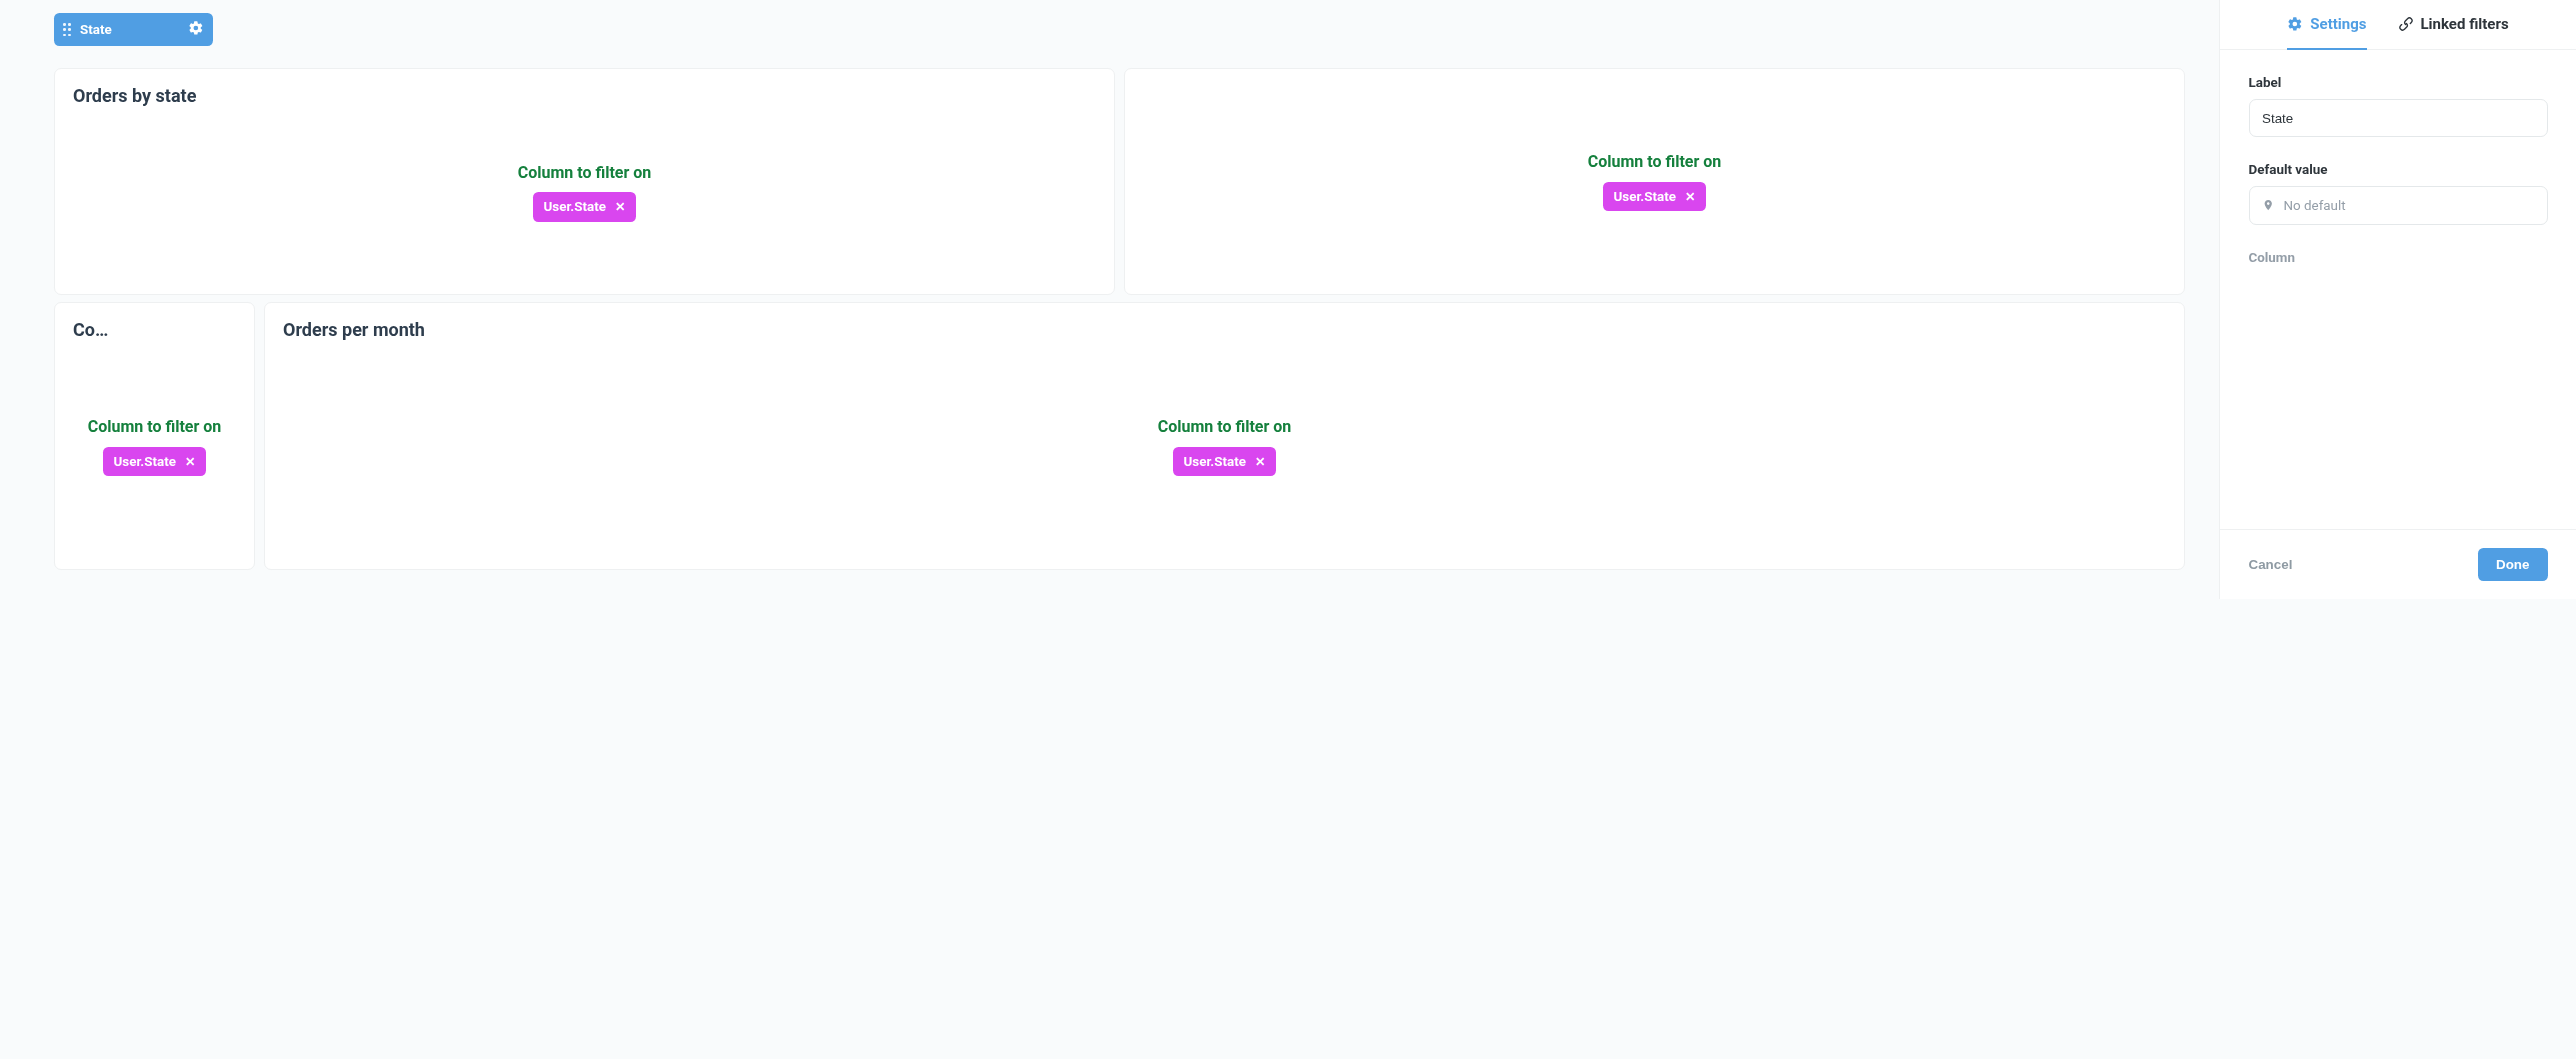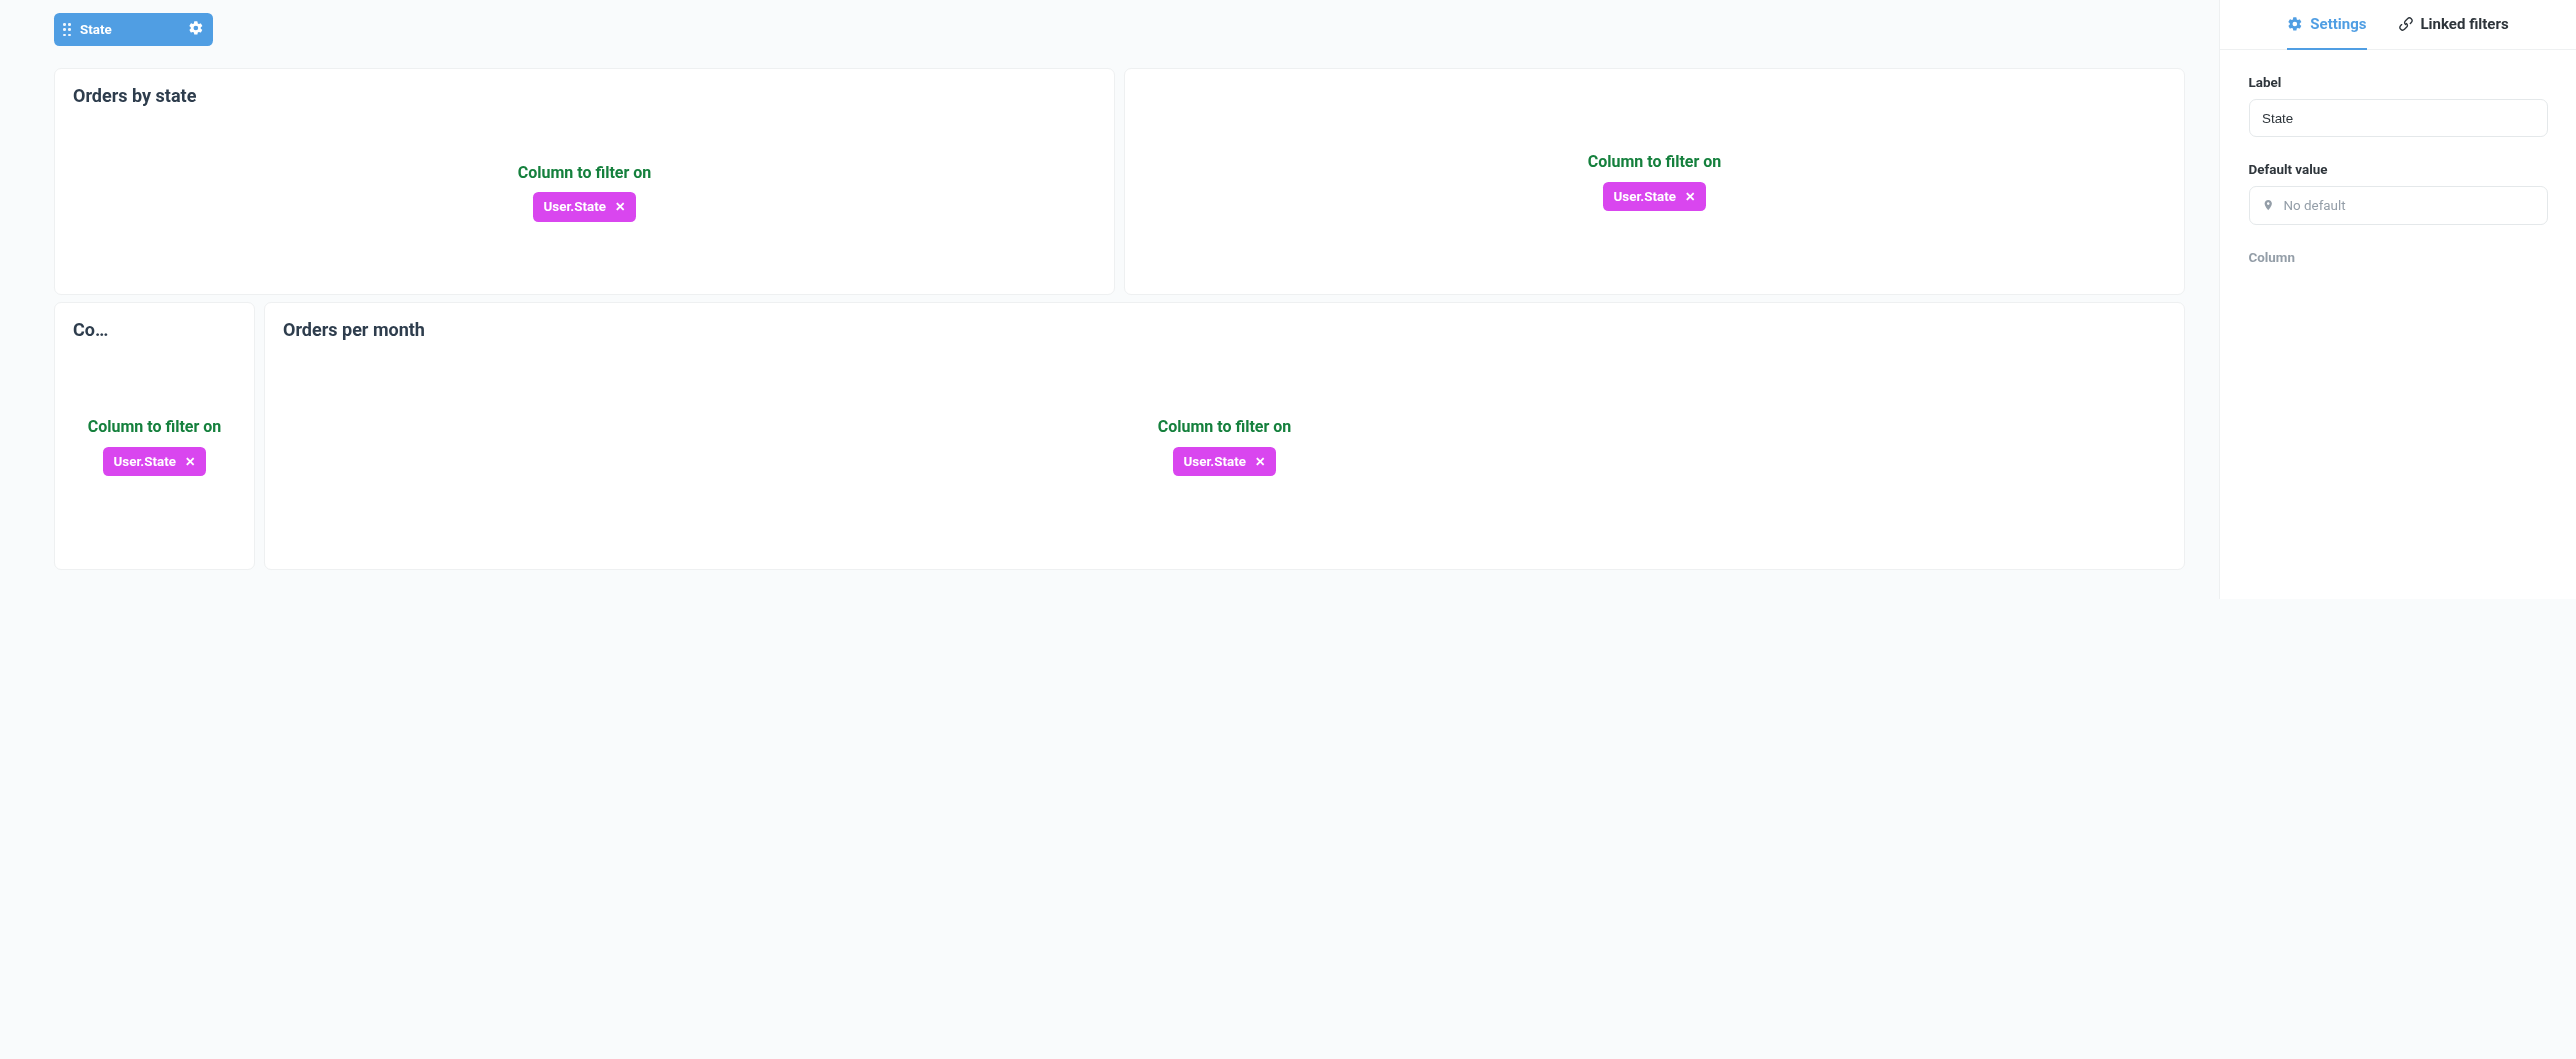--- a/index.html
+++ b/index.html
@@ -345,15 +345,19 @@
           <svg viewBox="0 0 24 24">
               <path d="M12 2C8.13 2 5 5.13 5 9c0 5.25 7 13 7 13s7-7.75 7-13c0-3.87-3.13-7-7-7zm0 9.5c-1.38 0-2.5-1.12-2.5-2.5S10.62 6.5 12 6.5s2.5 1.12 2.5 2.5S13.38 11.5 12 11.5z"></path>
             </svg>
           <span>No default</span>
         </div>
       </div>
 
       <div class="remove-link">Column</div>
     </div>
 
+    <div class="sidebar-footer">
+      <button class="cancel-btn">Cancel</button>
+      <button class="done-btn">Done</button>
+    </div>
   </div>
 </div>
 
 
 </body></html>

